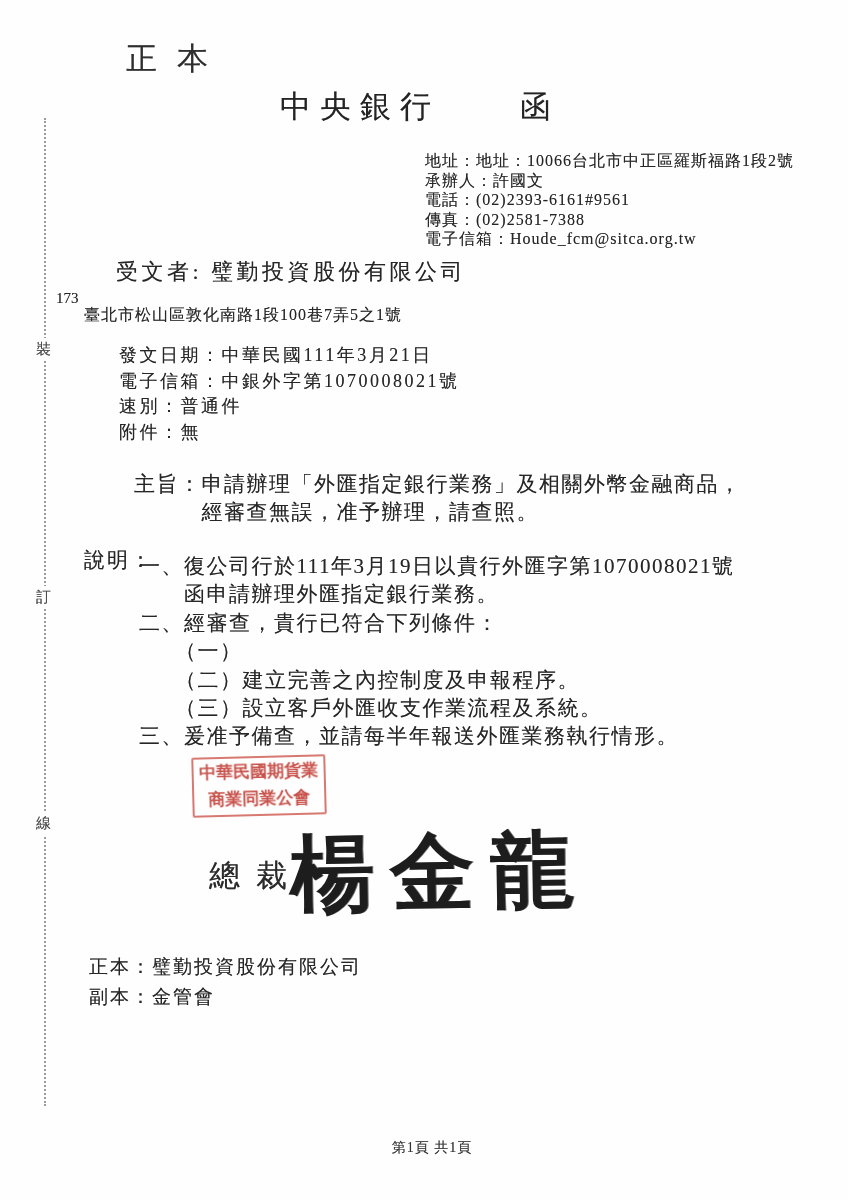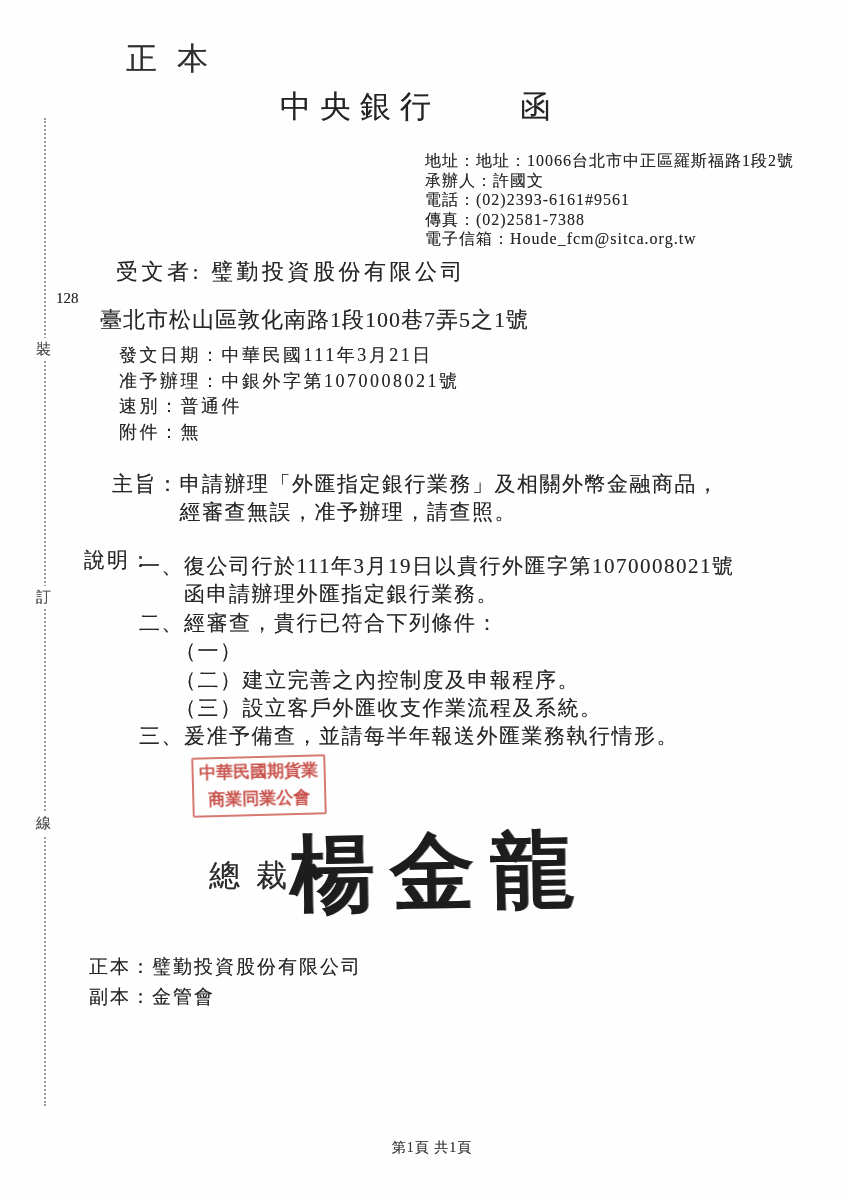--- a/index.html
+++ b/index.html
@@ -36,34 +36,34 @@
   .recipient-line {
     left: 116px; top: 257px;
     font-size: 22px; letter-spacing: 3.5px;
   }
   .postal-code {
     left: 56px; top: 290px;
     font-size: 15px; font-family: "Liberation Serif", serif;
   }
   .recipient-address {
     left: 84px; top: 305px;
-    font-size: 22px; letter-spacing: 1px; margin-left: 16px;
+    font-size: 16px; letter-spacing: 1px;
   }
   .meta-block {
     left: 119px; top: 343px;
     font-size: 18px; line-height: 25.6px;
     letter-spacing: 2.5px;
   }
   .subject-row {
     left: 112px; top: 470px;
     display: flex;
     font-size: 21px; line-height: 28px;
     letter-spacing: 1.5px;
   }
-  .subject-label { flex: none; }
+  .subject-label { flex: none; margin-left: 22px; }
   .subject-text { width: 562px; }
   .section-label {
     left: 84px; top: 524px;
     font-size: 21px; letter-spacing: 2px; margin-top: 22px;
   }
   .body-list {
     left: 139px; top: 552px;
     font-size: 21px; line-height: 28.4px;
     letter-spacing: 1.5px;
   }
@@ -145,26 +145,26 @@
 
   <div class="abs sender-block">
     <div>地址：地址：10066台北市中正區羅斯福路1段2號</div>
     <div>承辦人：許國文</div>
     <div>電話：(02)2393-6161#9561</div>
     <div>傳真：(02)2581-7388</div>
     <div>電子信箱：Houde_fcm@sitca.org.tw</div>
   </div>
 
   <div class="abs recipient-line">受文者: 璧勤投資股份有限公司</div>
-  <div class="abs postal-code">128</div>
+  <div class="abs postal-code">173</div>
   <div class="abs recipient-address">臺北市松山區敦化南路1段100巷7弄5之1號</div>
 
   <div class="abs meta-block">
     <div>發文日期：中華民國111年3月21日</div>
-    <div>准予辦理：中銀外字第1070008021號</div>
+    <div>電子信箱：中銀外字第1070008021號</div>
     <div>速別：普通件</div>
     <div>附件：無</div>
   </div>
 
   <div class="abs subject-row">
     <span class="subject-label">主旨：</span>
     <span class="subject-text">申請辦理「外匯指定銀行業務」及相關外幣金融商品，經審查無誤，准予辦理，請查照。</span>
   </div>
 
   <div class="abs section-label">說明：</div>

